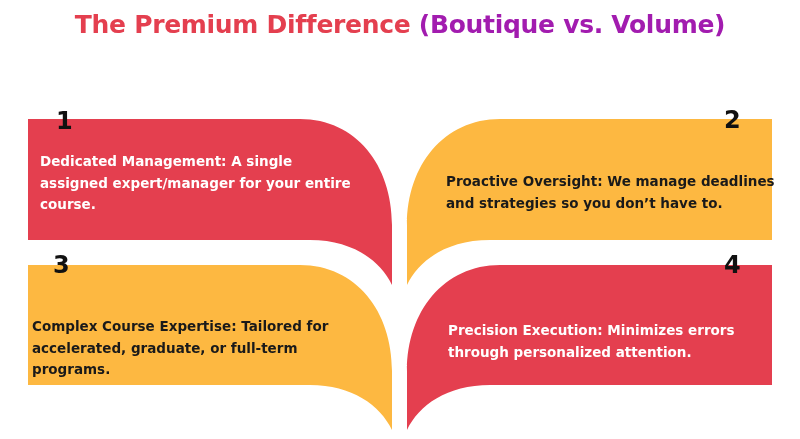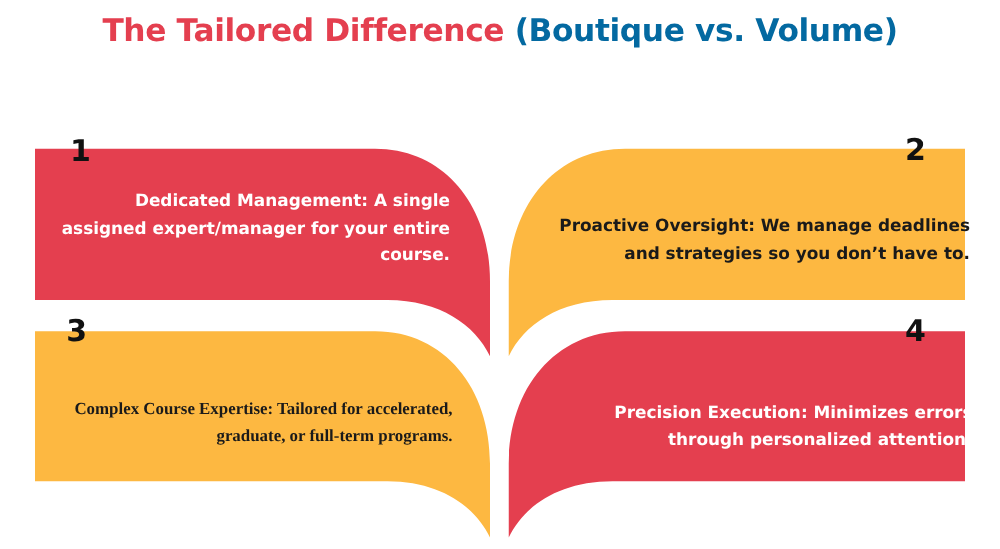--- a/index.html
+++ b/index.html
@@ -7,52 +7,52 @@
       width: 800px; height: 439px; background: #ffffff;
       position: relative; overflow: hidden;
       font-family: "DejaVu Sans", sans-serif;
     }
     .title {
       position: absolute; left: 0; top: 6px; width: 800px;
       text-align: center; font-weight: bold; font-size: 25px; line-height: 38px;
       letter-spacing: -0.3px;
     }
     .title .t-red { color: #e43f4f; }
-    .title .t-yellow { color: #0369a1; margin-top: 33px; }
+    .title .t-yellow { color: #a21caf; margin-top: 33px; }
     svg.shapes { position: absolute; left: 0; top: 0; }
     .num {
       position: absolute; font-weight: bold; font-size: 24px; color: #111111;
       line-height: 24px;
     }
     .card-text {
-      position: absolute; text-align: right; font-weight: bold;
+      position: absolute; text-align: left; font-weight: bold;
       font-size: 13.5px; line-height: 21.5px;
     }
     .on-red { color: #ffffff; }
     .on-yellow { color: #1a1a1a; margin-top: 20px; }
   </style>
 </head>
 <body>
 
 <div class="title">
-  <span class="t-red">The Tailored Difference </span><span class="t-yellow">(Boutique vs. Volume)</span>
+  <span class="t-red">The Premium Difference </span><span class="t-yellow">(Boutique vs. Volume)</span>
 </div>
 
 <svg class="shapes" width="800" height="439" viewBox="0 0 800 439">
 
   <path fill="#e43f4f" d="M28,119 L300,119 C356,119 392,165 392,225 L392,285 C380,260 352,240 310,240 L28,240 Z"></path>
 
   <path fill="#fdb841" d="M772,119 L500,119 C444,119 407,165 407,225 L407,285 C419,260 447,240 490,240 L772,240 Z"></path>
 
   <path fill="#fdb841" d="M28,265 L300,265 C356,265 392,311 392,371 L392,430 C380,405 352,385 310,385 L28,385 Z"></path>
 
   <path fill="#e43f4f" d="M772,265 L500,265 C444,265 407,311 407,371 L407,430 C419,405 447,385 490,385 L772,385 Z"></path>
 </svg>
 
 <div class="num" style="left:56px; top:109px;">1</div>
 <div class="num" style="left:724px; top:108px;">2</div>
 <div class="num" style="left:53px; top:253px;">3</div>
 <div class="num" style="left:724px; top:253px;">4</div>
 
 <div class="card-text on-red" style="left:40px; top:151px; width:320px;">Dedicated Management: A single assigned expert/manager for your entire course.</div>
 <div class="card-text on-yellow" style="left:446px; top:151px; width:330px;">Proactive Oversight: We manage deadlines and strategies so you don’t have to.</div>
-<div class="card-text on-yellow" style="left:32px; top:296px; width:330px;font-family:Liberation Serif, serif;">Complex Course Expertise: Tailored for accelerated, graduate, or full-term programs.</div>
+<div class="card-text on-yellow" style="left:32px; top:296px; width:330px;">Complex Course Expertise: Tailored for accelerated, graduate, or full-term programs.</div>
 <div class="card-text on-red" style="left:448px; top:307px; width:330px;margin-top:13px;">Precision Execution: Minimizes errors through personalized attention.</div>
 
 </body></html>

